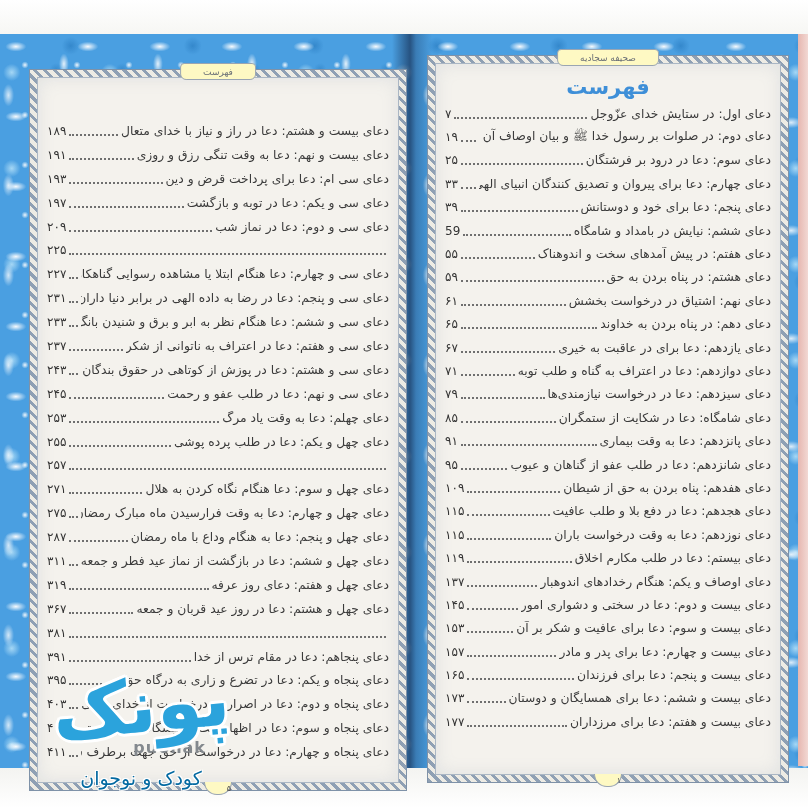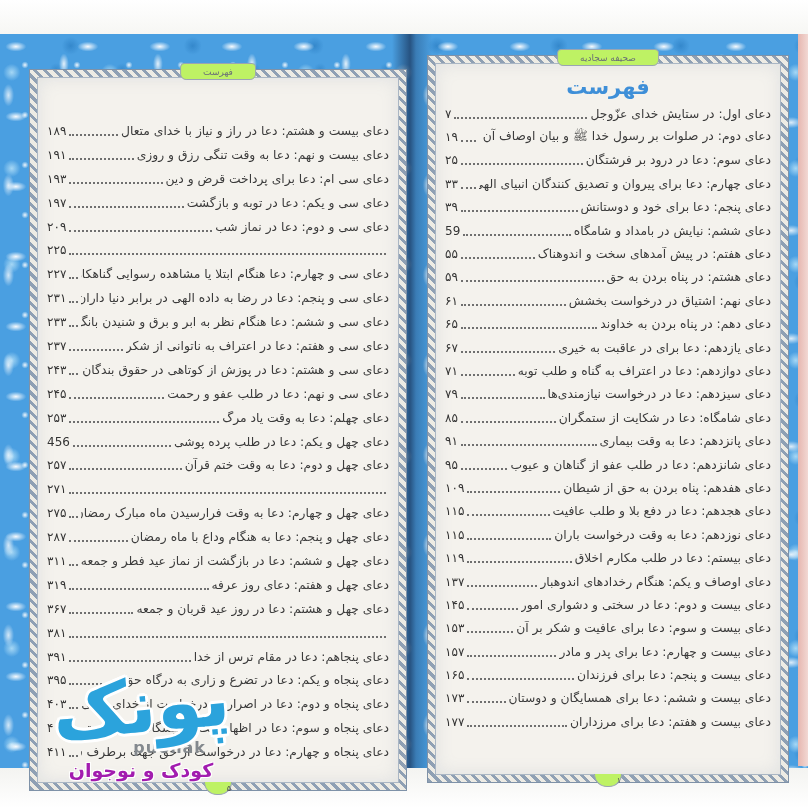--- a/index.html
+++ b/index.html
@@ -32,42 +32,42 @@
 
   
   .frame{position:absolute;background:#f4f2ed;
     border:7px solid transparent;
     border-image:repeating-linear-gradient(45deg,#8fa0b4 0 3px,#edebe4 3px 7px) 7;
     box-shadow:0 0 0 1px #7f92a8, inset 0 0 0 1px #aab6c4, inset 0 0 18px rgba(120,140,160,.18);}
   .frame-left{left:30px;top:36px;width:362px;height:706px;}
   .frame-right{left:428px;top:22px;width:346px;height:712px;}
 
   .tab{position:absolute;left:50%;transform:translateX(-50%);
-    background:#bef264;border:1px solid #9aa5b2;color:#6a6f76;
+    background:#fef9c3;border:1px solid #9aa5b2;color:#6a6f76;
     display:flex;align-items:center;justify-content:flex-end;white-space:nowrap;}
   .tab-header{top:-14px;height:15px;padding:0 22px;font-size:9px;border-radius:4px 4px 6px 6px;}
   .tab-footer{bottom:-12px;width:26px;height:12px;font-size:8px;border-top:none;border-radius:0 0 13px 13px;color:#555;}
 
   .content{position:absolute;inset:0;padding:6px 10px 4px;direction:rtl;}
   .toc-title{color:#3E8FD8;font-weight:bold;font-size:21px;text-align:center;height:29px;line-height:29px;margin-top:4px;}
 
   .row{display:flex;direction:rtl;align-items:center;color:#3b3b3b;font-size:12.3px;}
   .rows-right .row{height:23.4px;}
   .rows-left  .row{height:23.9px;}
   .rows-left{margin-top:36px;}
   .row .t{white-space:nowrap;overflow:hidden;max-width:calc(100% - 34px);}
   .row .dots{flex:1 1 6px;min-width:6px;border-bottom:2px dotted #6f6f6f;height:2px;margin:6px 3px 0;}
   .row .p{white-space:nowrap;font-size:12px;color:#333;}
 
   
   .watermark{position:absolute;left:16px;top:660px;width:250px;z-index:6;text-align:center;direction:rtl;}
   .wm-logo{font-size:74px;line-height:92px;font-weight:bold;color:#2BA3DC;transform:rotate(-5deg);
     text-shadow:-2px -2px 0 #fff,2px -2px 0 #fff,-2px 2px 0 #fff,2px 2px 0 #fff,0 3px 0 #fff,3px 0 0 #fff,-3px 0 0 #fff,0 -3px 0 #fff;}
   .wm-latin{direction:ltr;font-size:16px;letter-spacing:1px;color:#84898e;font-weight:bold;margin:-14px 60px 0 0;text-align:right;padding-left:52px;}
-  .wm-tagline{font-size:19px;color:#a21caf;font-weight:bold;margin-top:2px;
+  .wm-tagline{font-size:19px;color:#0369a1;font-weight:normal;margin-top:10px;
     text-shadow:-1px -1px 0 #fff,1px -1px 0 #fff,-1px 1px 0 #fff,1px 1px 0 #fff;}
 </style>
 </head>
 <body>
 
 <div class="photo">
   <div class="strip-top"></div>
   <div class="strip-bottom"></div>
 
   <div class="book">
@@ -153,30 +153,30 @@
 
             <div class="row">
               <span class="t">دعای چهلم: دعا به وقت یاد مرگ</span>
               <span class="dots"></span>
               <span class="p">۲۵۳</span>
             </div>
 
             <div class="row">
               <span class="t">دعای چهل و یکم: دعا در طلب پرده پوشی</span>
               <span class="dots"></span>
-              <span class="p">456</span>
-            </div>
-
-            <div class="row">
-              <span class="t">دعای چهل و دوم: دعا به وقت ختم قرآن</span>
+              <span class="p">۲۵۵</span>
+            </div>
+
+            <div class="row">
               <span class="dots"></span>
               <span class="p">۲۵۷</span>
             </div>
 
             <div class="row">
+              <span class="t">دعای چهل و سوم: دعا هنگام نگاه کردن به هلال</span>
               <span class="dots"></span>
               <span class="p">۲۷۱</span>
             </div>
 
             <div class="row">
               <span class="t">دعای چهل و چهارم: دعا به وقت فرارسیدن ماه مبارک رمضان</span>
               <span class="dots"></span>
               <span class="p">۲۷۵</span>
             </div>
 

